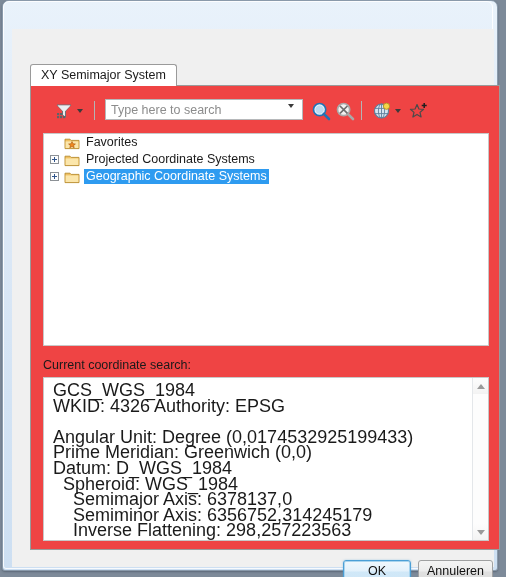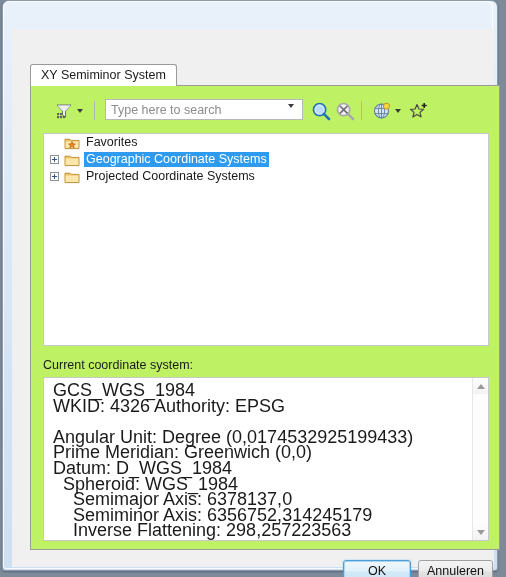--- a/index.html
+++ b/index.html
@@ -118,21 +118,21 @@
     white-space: nowrap;
     z-index: 3;
     cursor: default;
   }
   .tab-panel {
     position: absolute;
     left: 0; top: 21px;
     width: 470px; height: 465px;
     box-sizing: border-box;
     border: 1px solid #9a9a9a;
-    background: #bef264;
+    background: #ef4444;
     z-index: 2;
   }
 
   
   .toolbar {
     position: absolute;
     left: 12px; top: 12px;
     width: 446px; height: 28px;
   }
   .tb-btn {
@@ -322,21 +322,21 @@
 <body>
 
 <div class="window">
   <div class="frame-outer"></div>
   <div class="frame-inner-glow"></div>
 
 
   <div class="dialog-body">
 
     <div class="tab-area">
-      <div class="tab">XY Semiminor System</div>
+      <div class="tab">XY Semimajor System</div>
 
       <div class="tab-panel">
 
         <div class="toolbar">
 
           <div class="tb-btn" style="left:12px; top:1px;">
             <svg width="18" height="18" viewBox="0 0 18 18">
               <path d="M2 3 H16 L10.5 9 V15 L7.5 13 V9 Z" fill="#c9ccd0" stroke="#6d7278" stroke-width="1"></path>
               <path d="M2.5 3.6 H15.5 L10 9.3 V14.1 L8 12.8 V9.3 Z" fill="#eceef0"></path>
               <g fill="#5e6368">
@@ -404,40 +404,40 @@
           <div class="tree-row">
             <span class="expander-spacer"></span>
             <svg class="tree-icon" viewBox="0 0 16 14">
               <path d="M1 3.2 H6 L7.2 4.4 H15 V12.6 H1 Z" fill="#f0c061" stroke="#b78b2c" stroke-width=".9"></path>
               <path d="M1.6 5.4 H14.4 V12 H1.6 Z" fill="#fbe6ab"></path>
               <path d="M8 5.6 L9 7.8 L11.4 8 L9.6 9.5 L10.2 11.8 L8 10.5 L5.8 11.8 L6.4 9.5 L4.6 8 L7 7.8 Z" fill="#f0881f" stroke="#a8550c" stroke-width=".6"></path>
             </svg>
             <span class="tree-label">Favorites</span>
           </div>
 
+          <div class="tree-row">
+            <span class="expander"></span>
+            <svg class="tree-icon" viewBox="0 0 16 14">
+              <path d="M1 3.2 H6 L7.2 4.4 H15 V12.6 H1 Z" fill="#f0c061" stroke="#b78b2c" stroke-width=".9"></path>
+              <path d="M1.6 5.4 H14.4 V12 H1.6 Z" fill="#fbe6ab"></path>
+            </svg>
+            <span class="tree-label">Projected Coordinate Systems</span>
+          </div>
+
           <div class="tree-row selected">
             <span class="expander"></span>
             <svg class="tree-icon" viewBox="0 0 16 14">
               <path d="M1 3.2 H6 L7.2 4.4 H15 V12.6 H1 Z" fill="#f0c061" stroke="#b78b2c" stroke-width=".9"></path>
               <path d="M1.6 5.4 H14.4 V12 H1.6 Z" fill="#fbe6ab"></path>
             </svg>
             <span class="tree-label">Geographic Coordinate Systems</span>
           </div>
-
-          <div class="tree-row">
-            <span class="expander"></span>
-            <svg class="tree-icon" viewBox="0 0 16 14">
-              <path d="M1 3.2 H6 L7.2 4.4 H15 V12.6 H1 Z" fill="#f0c061" stroke="#b78b2c" stroke-width=".9"></path>
-              <path d="M1.6 5.4 H14.4 V12 H1.6 Z" fill="#fbe6ab"></path>
-            </svg>
-            <span class="tree-label">Projected Coordinate Systems</span>
-          </div>
         </div>
 
-        <div class="ccs-label">Current coordinate system:</div>
+        <div class="ccs-label">Current coordinate search:</div>
 
         <div class="detail-box">
           <div class="detail-text">GCS_WGS_1984
 WKID: 4326 Authority: EPSG
 
 Angular Unit: Degree (0,0174532925199433)
 Prime Meridian: Greenwich (0,0)
 Datum: D_WGS_1984
   Spheroid: WGS_1984
     Semimajor Axis: 6378137,0

